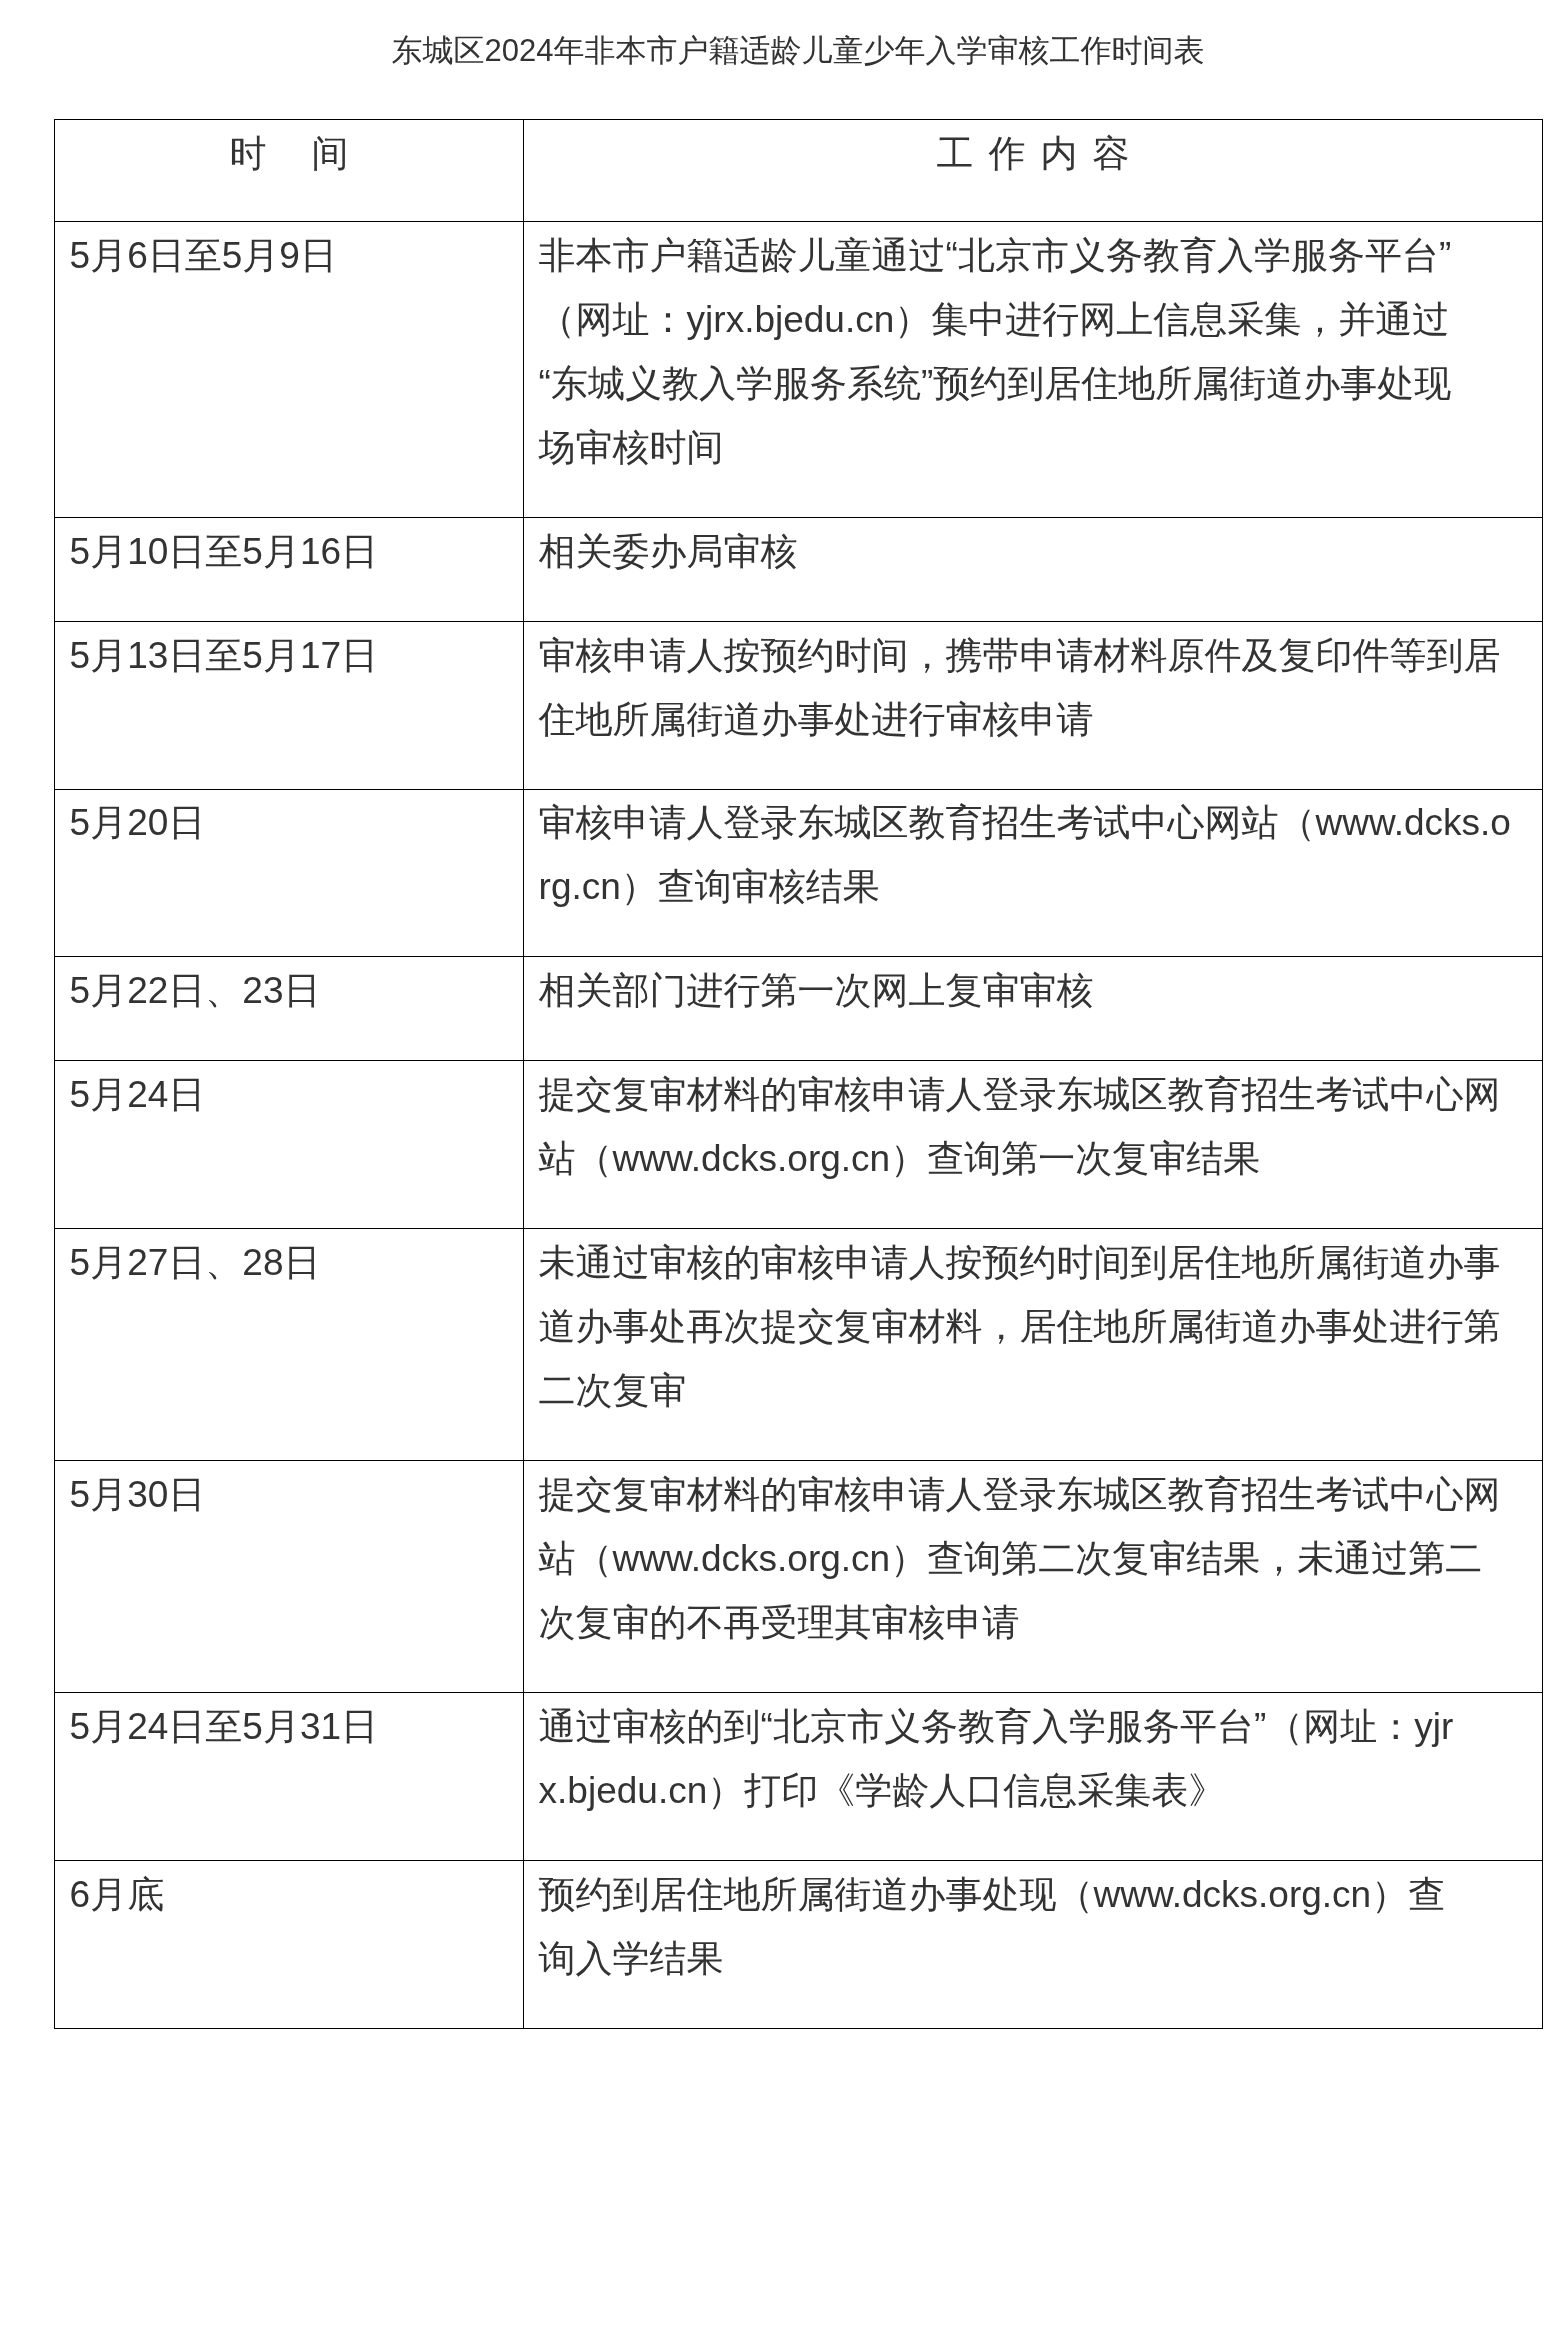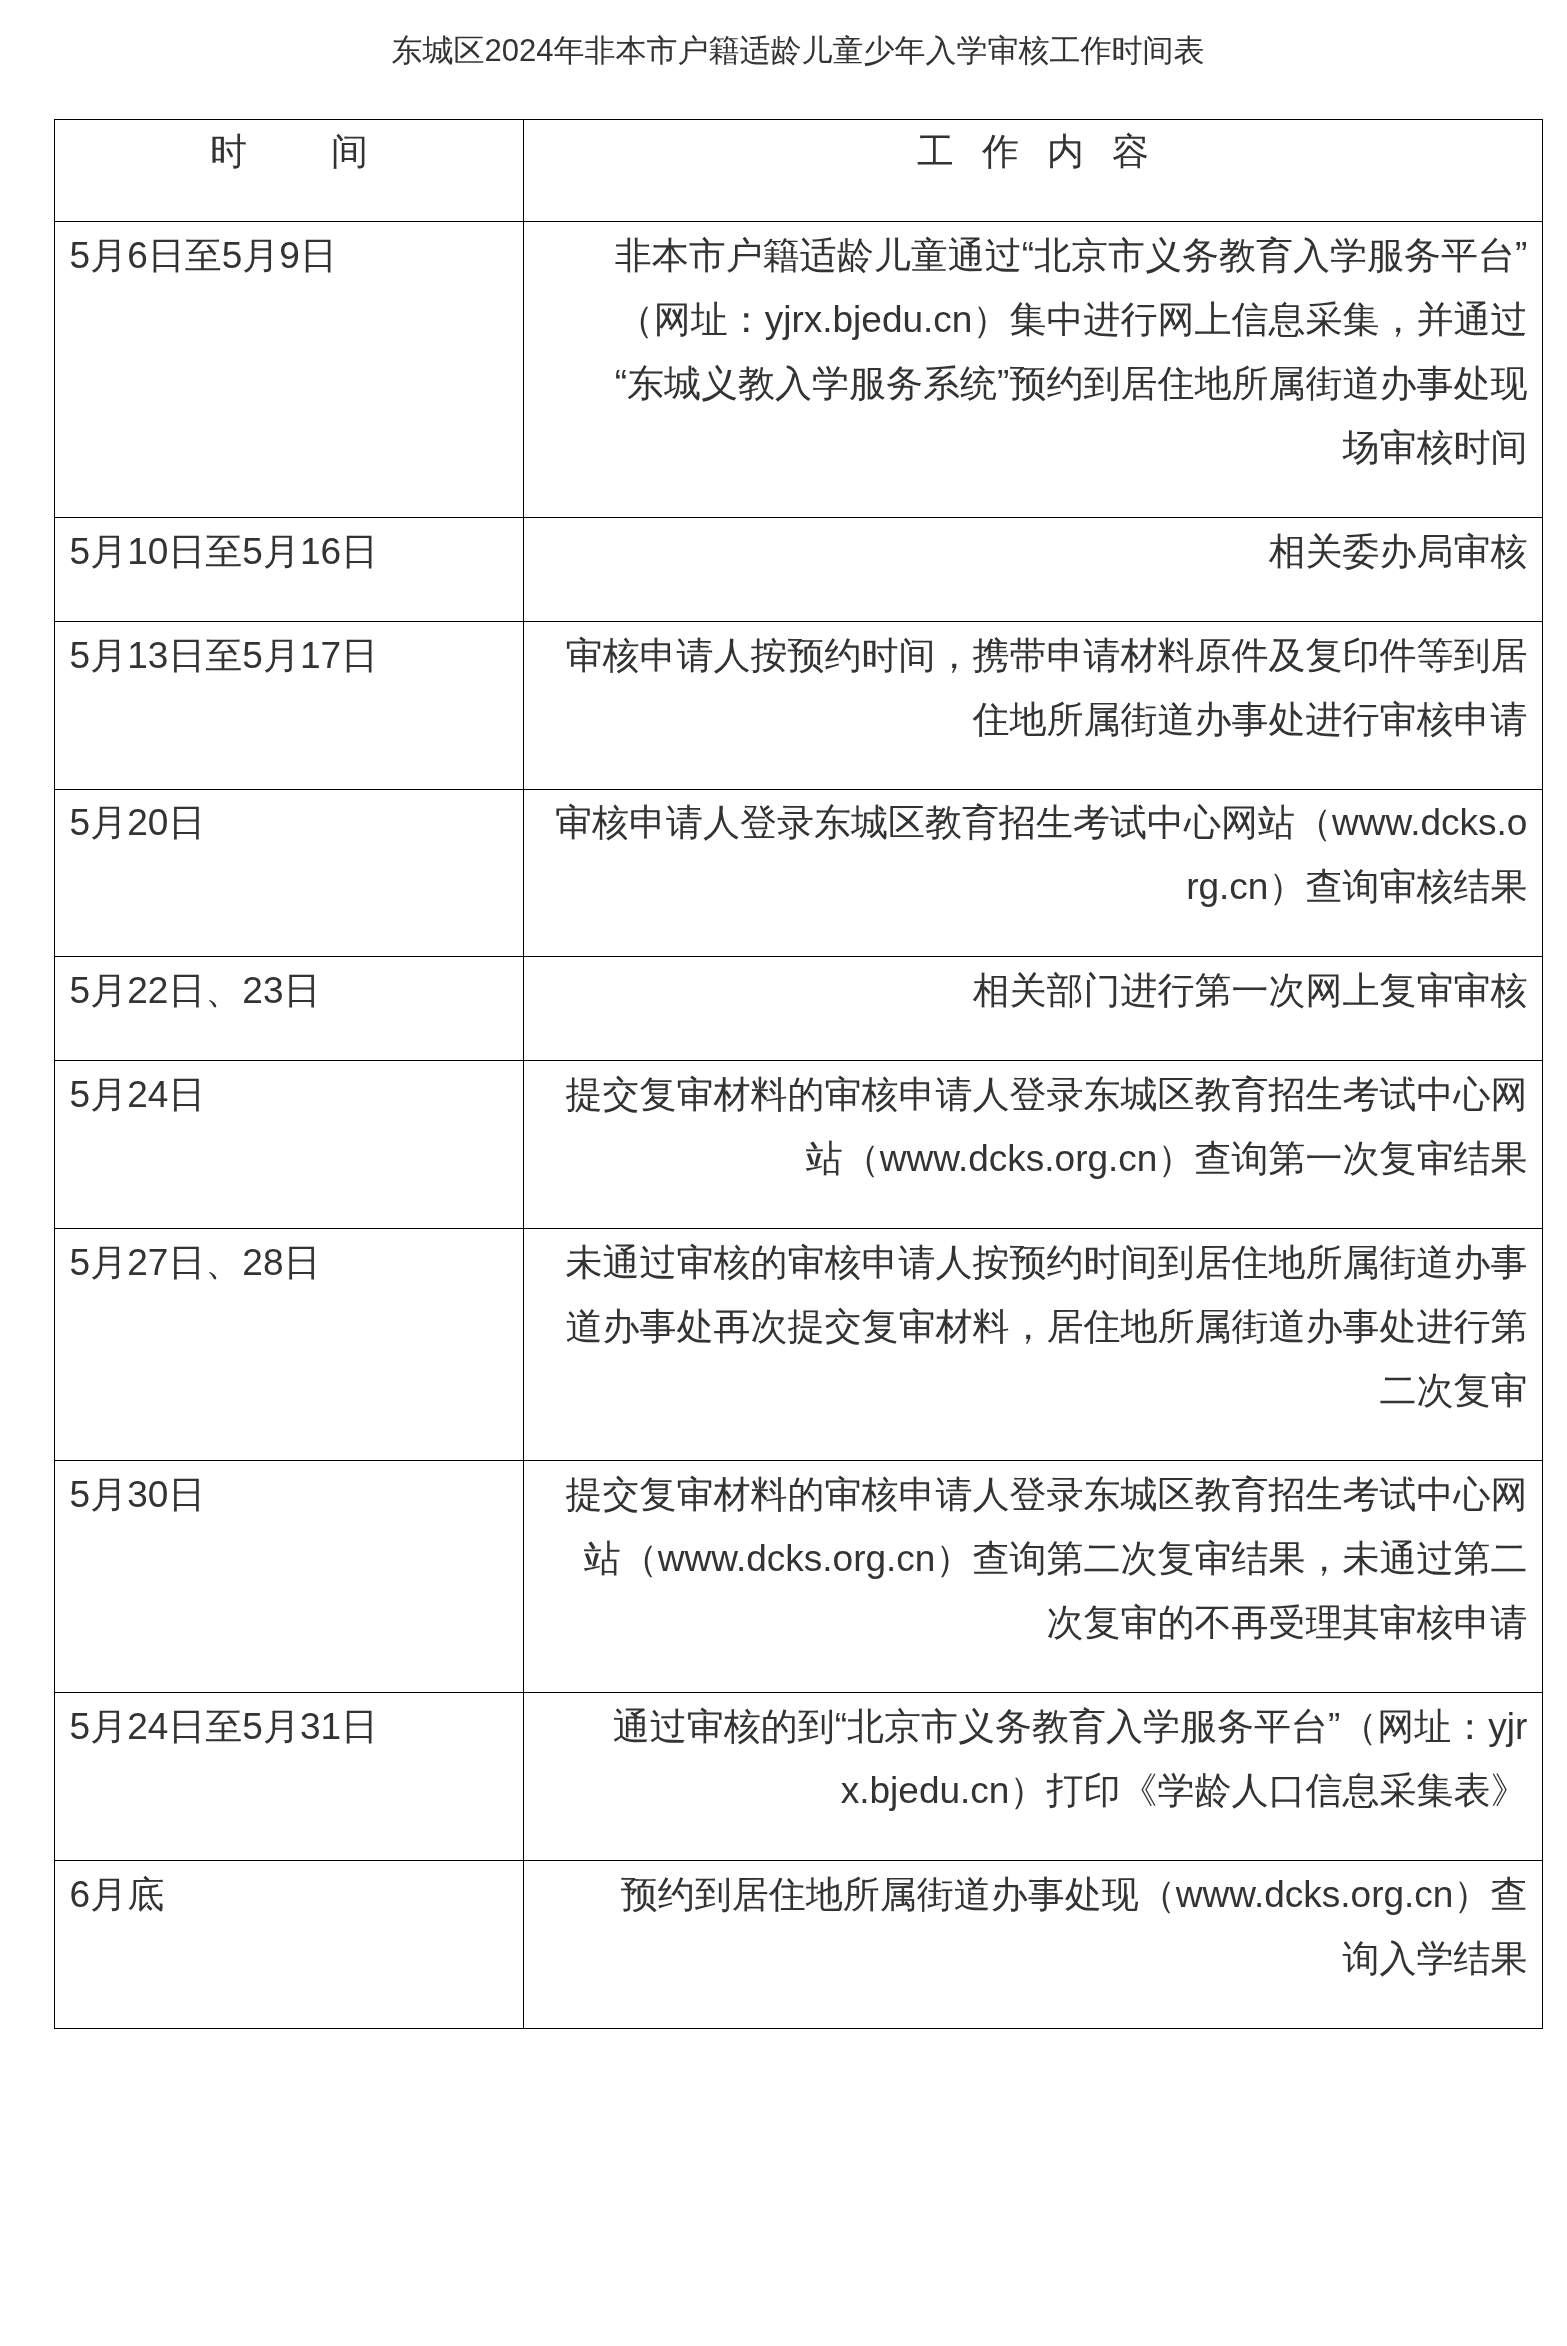--- a/index.html
+++ b/index.html
@@ -43,28 +43,28 @@
       font-size: 37px;
       line-height: 64px;
       font-weight: normal;
       color: #333333;
     }
     table.schedule th {
       padding-bottom: 35px;
       text-align: center;
       white-space: pre;
       word-spacing: 5.8px;
-      font-family: Liberation Mono, monospace;
+      font-family: Liberation Serif, serif;
     }
     td.time {
       text-align: left;
       white-space: nowrap;
     }
     td.content {
-      text-align: right;
+      text-align: left;
       margin-top: 20px;
     }
     td.content .line {
       white-space: nowrap;
       height: 64px;
     }
   </style>
 </head>
 <body>
 

